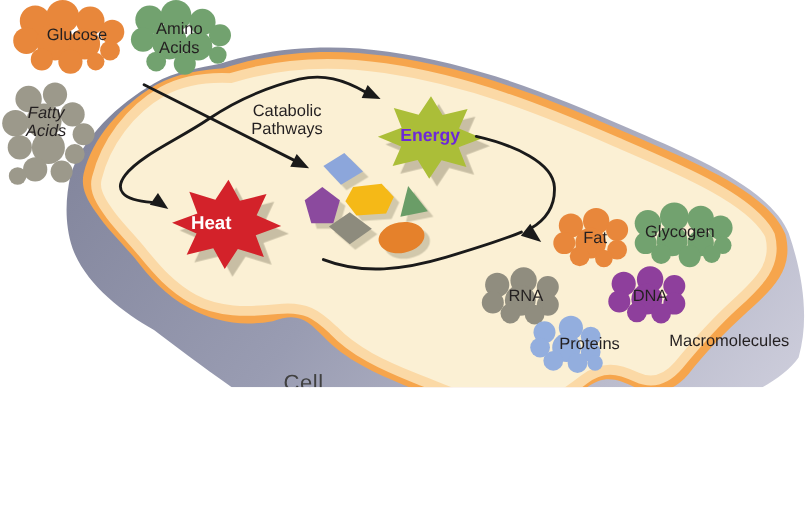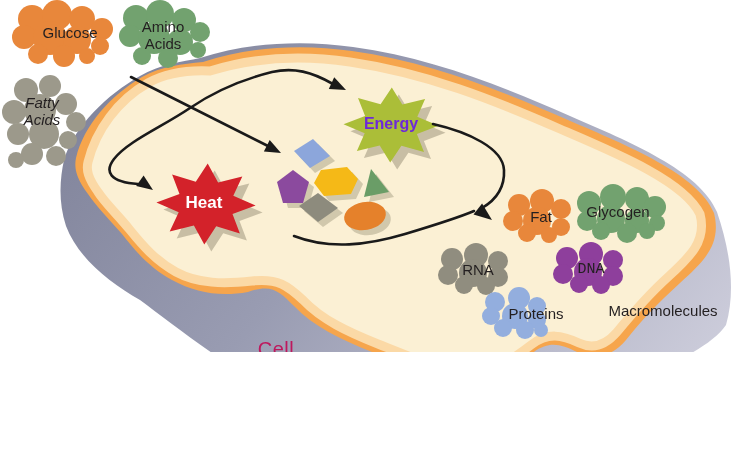--- a/index.html
+++ b/index.html
@@ -3,21 +3,21 @@
 <meta charset="utf-8">
 <style>
   html,body{margin:0;padding:0;background:#ffffff;}
   #stage{position:relative;width:736px;height:352px;background:#ffffff;overflow:hidden;
          font-family:"Liberation Sans",sans-serif;}
   #art{position:absolute;left:0;top:0;}
   .lbl{position:absolute;transform:translate(-50%,-50%);color:#231F20;font-size:15px;
        line-height:1.13;text-align:center;white-space:pre-line;z-index:5;}
   .lbl.energy{font-size:16px;font-weight:bold;color:#6d28d9;}
   .lbl.heat{font-size:17px;font-weight:bold;color:#FFFFFF;}
-  .lbl.cell{font-size:20px;color:#be185d;letter-spacing:.5px;}
+  .lbl.cell{font-size:20px;color:#404040;letter-spacing:.5px;}
   .star-shadow{filter:drop-shadow(7px 7px 0 rgba(158,150,124,.55));}
   .block-shadow{filter:drop-shadow(5px 5px 0 rgba(158,150,124,.45));}
   .arrow{fill:none;stroke:#1A1A1A;stroke-width:2.6;stroke-linecap:round;}
   .ahead{fill:#1A1A1A;stroke:none;}
 </style>
 </head>
 <body>
 
 <div id="stage">
   <svg id="art" width="736" height="468" viewBox="0 0 736 468">
@@ -172,22 +172,24 @@
         <circle cx="56" cy="156" r="10"></circle>
         <circle cx="16" cy="160" r="8"></circle>
       </g>
   </svg>
 
   <div class="lbl" style="left:70px;top:33px;">Glucose</div>
   <div class="lbl" style="left:163px;top:36px;">Amino
 Acids</div>
   <div class="lbl" style="left:42px;top:112px;font-style:italic;">Fatty
 Acids</div>
+  <div class="lbl" style="left:261px;top:110px;">Catabolic
+Pathways</div>
   <div class="lbl energy" style="left:391px;top:124px;">Energy</div>
-  <div class="lbl heat" style="left:204px;top:203px;">Heat</div>
+  <div class="lbl heat" style="left:192px;top:203px;">Heat</div>
   <div class="lbl cell" style="left:276px;top:349px;">Cell</div>
   <div class="lbl" style="left:663px;top:311px;">Macromolecules</div>
   <div class="lbl" style="left:541px;top:217px;">Fat</div>
   <div class="lbl" style="left:618px;top:212px;text-align:right;">Glycogen</div>
   <div class="lbl" style="left:478px;top:270px;">RNA</div>
-  <div class="lbl" style="left:591px;top:270px;font-family:Liberation Mono, monospace;">DNA</div>
+  <div class="lbl" style="left:591px;top:270px;">DNA</div>
   <div class="lbl" style="left:536px;top:314px;">Proteins</div>
 </div>
 
 </body></html>

